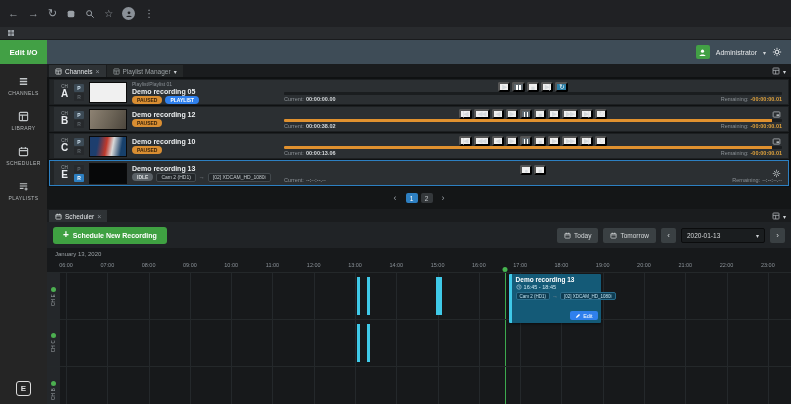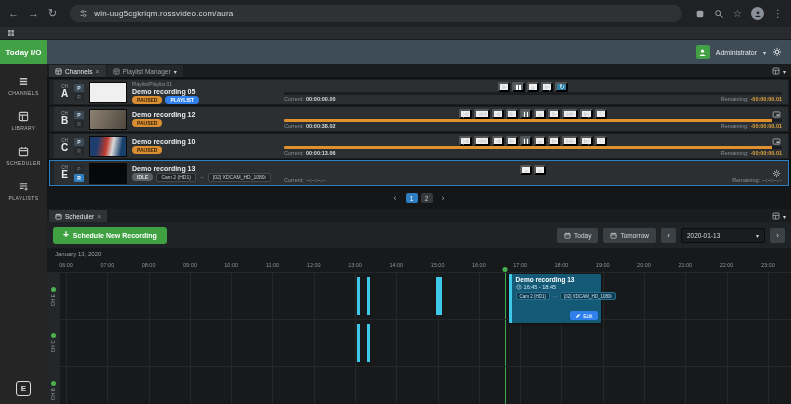--- a/index.html
+++ b/index.html
@@ -123,30 +123,20 @@
 </style>
 </head>
 <body>
 
 <div class="page">
 
   <div class="browser-bar">
     <span class="nav-ic">←</span>
     <span class="nav-ic">→</span>
     <span class="nav-ic">↻</span>
-    <div class="url-pill">
-      <span style="color:#9aa0a6">
-        <svg width="9" height="9" viewBox="0 0 12 12">
-            <path d="M2 3.5h8M2 8.5h8" stroke="currentColor" stroke-width="1.2" fill="none"></path>
-            <circle cx="5" cy="3.5" r="1.5" fill="#303134" stroke="currentColor" stroke-width="1.2"></circle>
-            <circle cx="7.5" cy="8.5" r="1.5" fill="#303134" stroke="currentColor" stroke-width="1.2"></circle>
-          </svg>
-      </span>
-      <span class="url-text">win-uug5cgkriqm.rossvideo.com/aura</span>
-    </div>
     <div class="b-right">
       <span>
           <svg width="10" height="10" viewBox="0 0 12 12">
             <rect x="2" y="2" width="8" height="8" rx="2" fill="currentColor"></rect>
           </svg>
         </span>
       <span>
           <svg width="10" height="10" viewBox="0 0 12 12">
             <circle cx="5" cy="5" r="3" fill="none" stroke="currentColor" stroke-width="1.2"></circle>
             <path d="M7.4 7.4l3 3" stroke="currentColor" stroke-width="1.2"></path>
@@ -167,21 +157,21 @@
         <svg width="8" height="8" viewBox="0 0 12 12">
           <rect x="1.5" y="1.5" width="4" height="4" fill="currentColor"></rect>
           <rect x="6.5" y="1.5" width="4" height="4" fill="currentColor"></rect>
           <rect x="1.5" y="6.5" width="4" height="4" fill="currentColor"></rect>
           <rect x="6.5" y="6.5" width="4" height="4" fill="currentColor"></rect>
         </svg>
       </span>
   </div>
 
   <div class="app-header">
-    <div class="logo-block">Today I/O</div>
+    <div class="logo-block">Edit I/O</div>
     <div class="hdr-right">
       <span class="admin-badge">
           <svg width="9" height="9" viewBox="0 0 12 12">
             <circle cx="6" cy="4.2" r="2.1" fill="currentColor"></circle>
             <path d="M1.8 10.6c.6-2.8 7.8-2.8 8.4 0z" fill="currentColor"></path>
           </svg>
         </span>
       <span class="admin-name">Administrator</span>
       <span class="caret">▾</span>
       <span class="hdr-gear">

